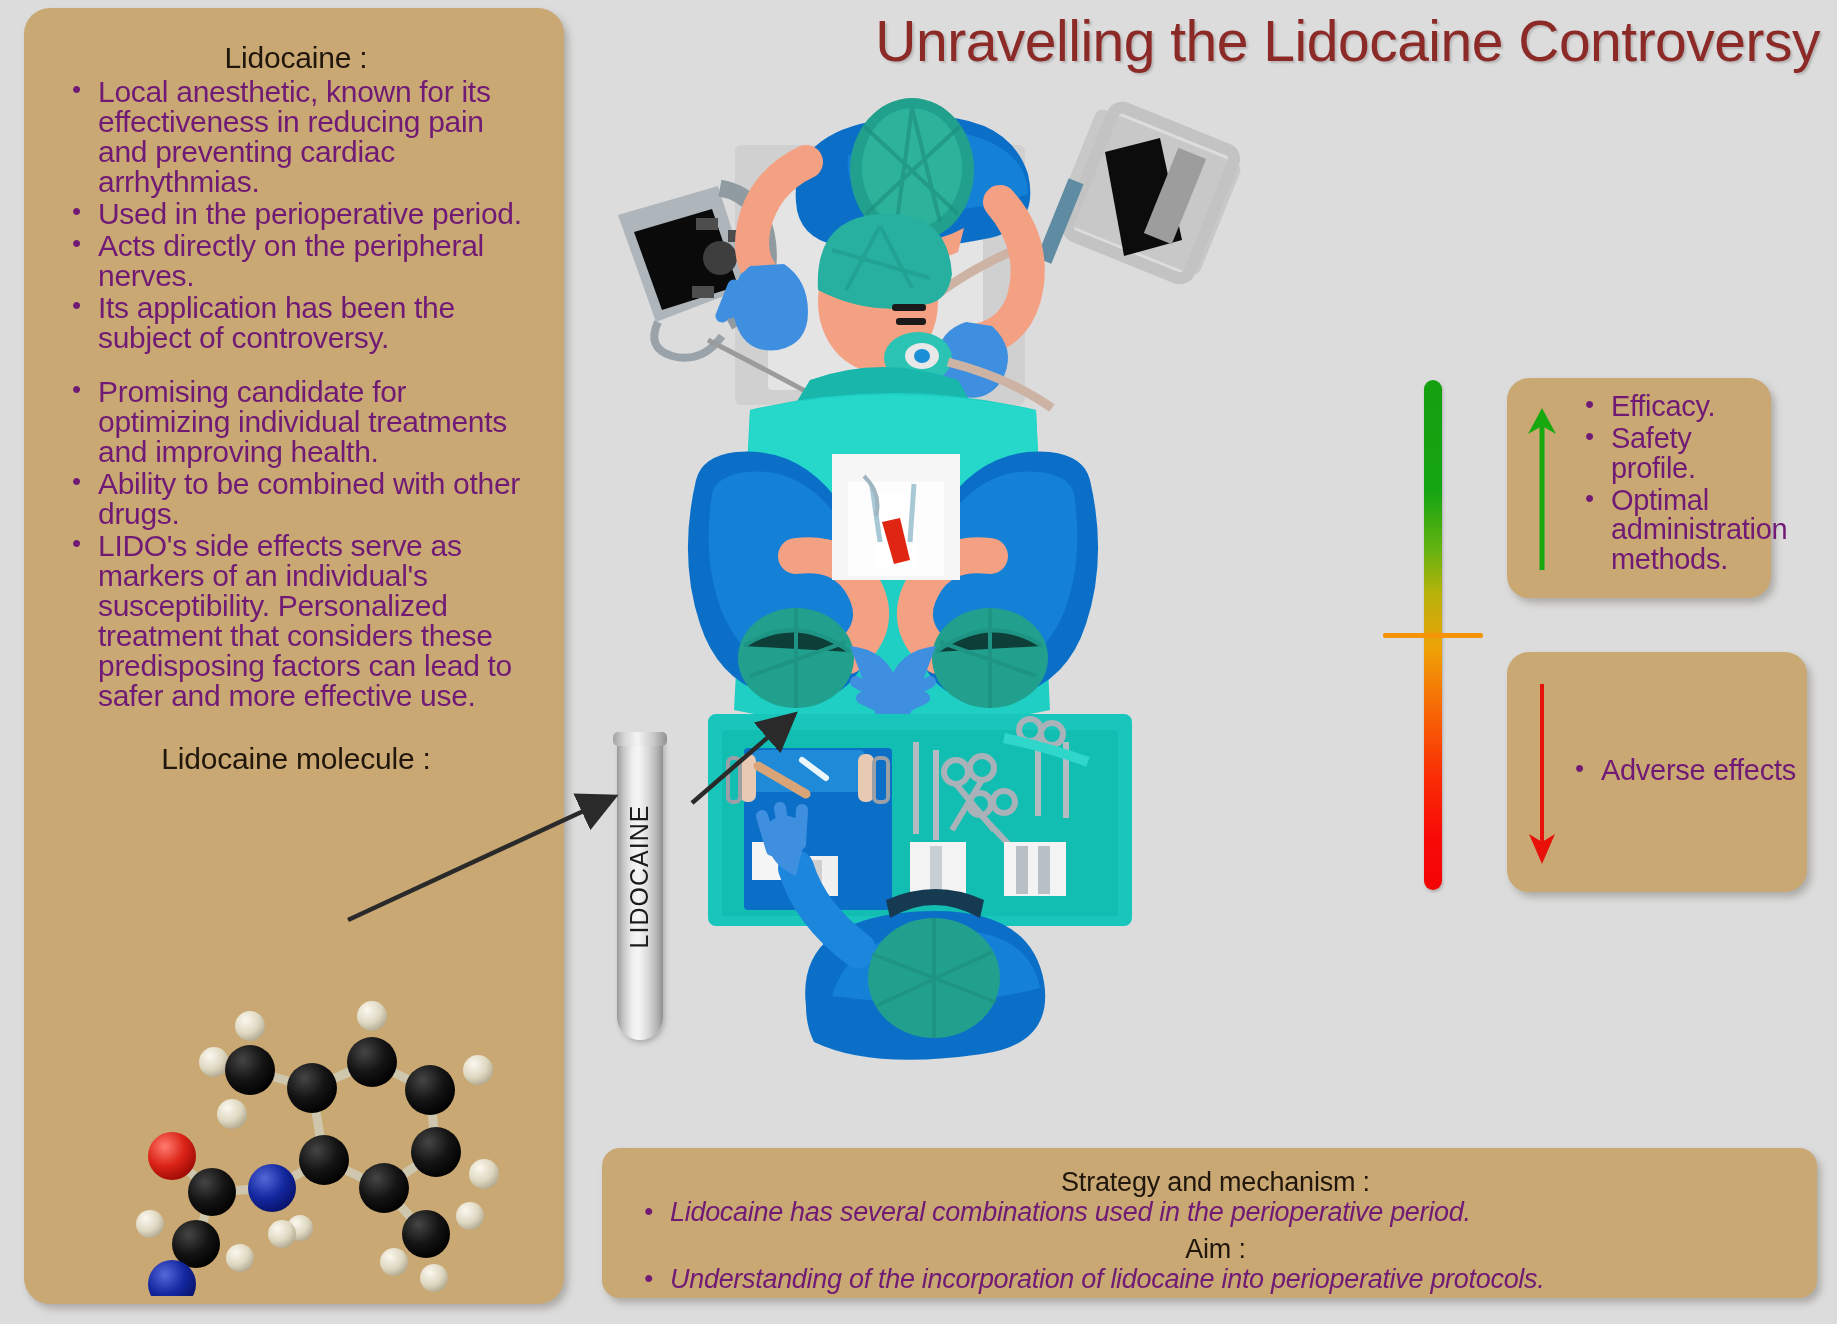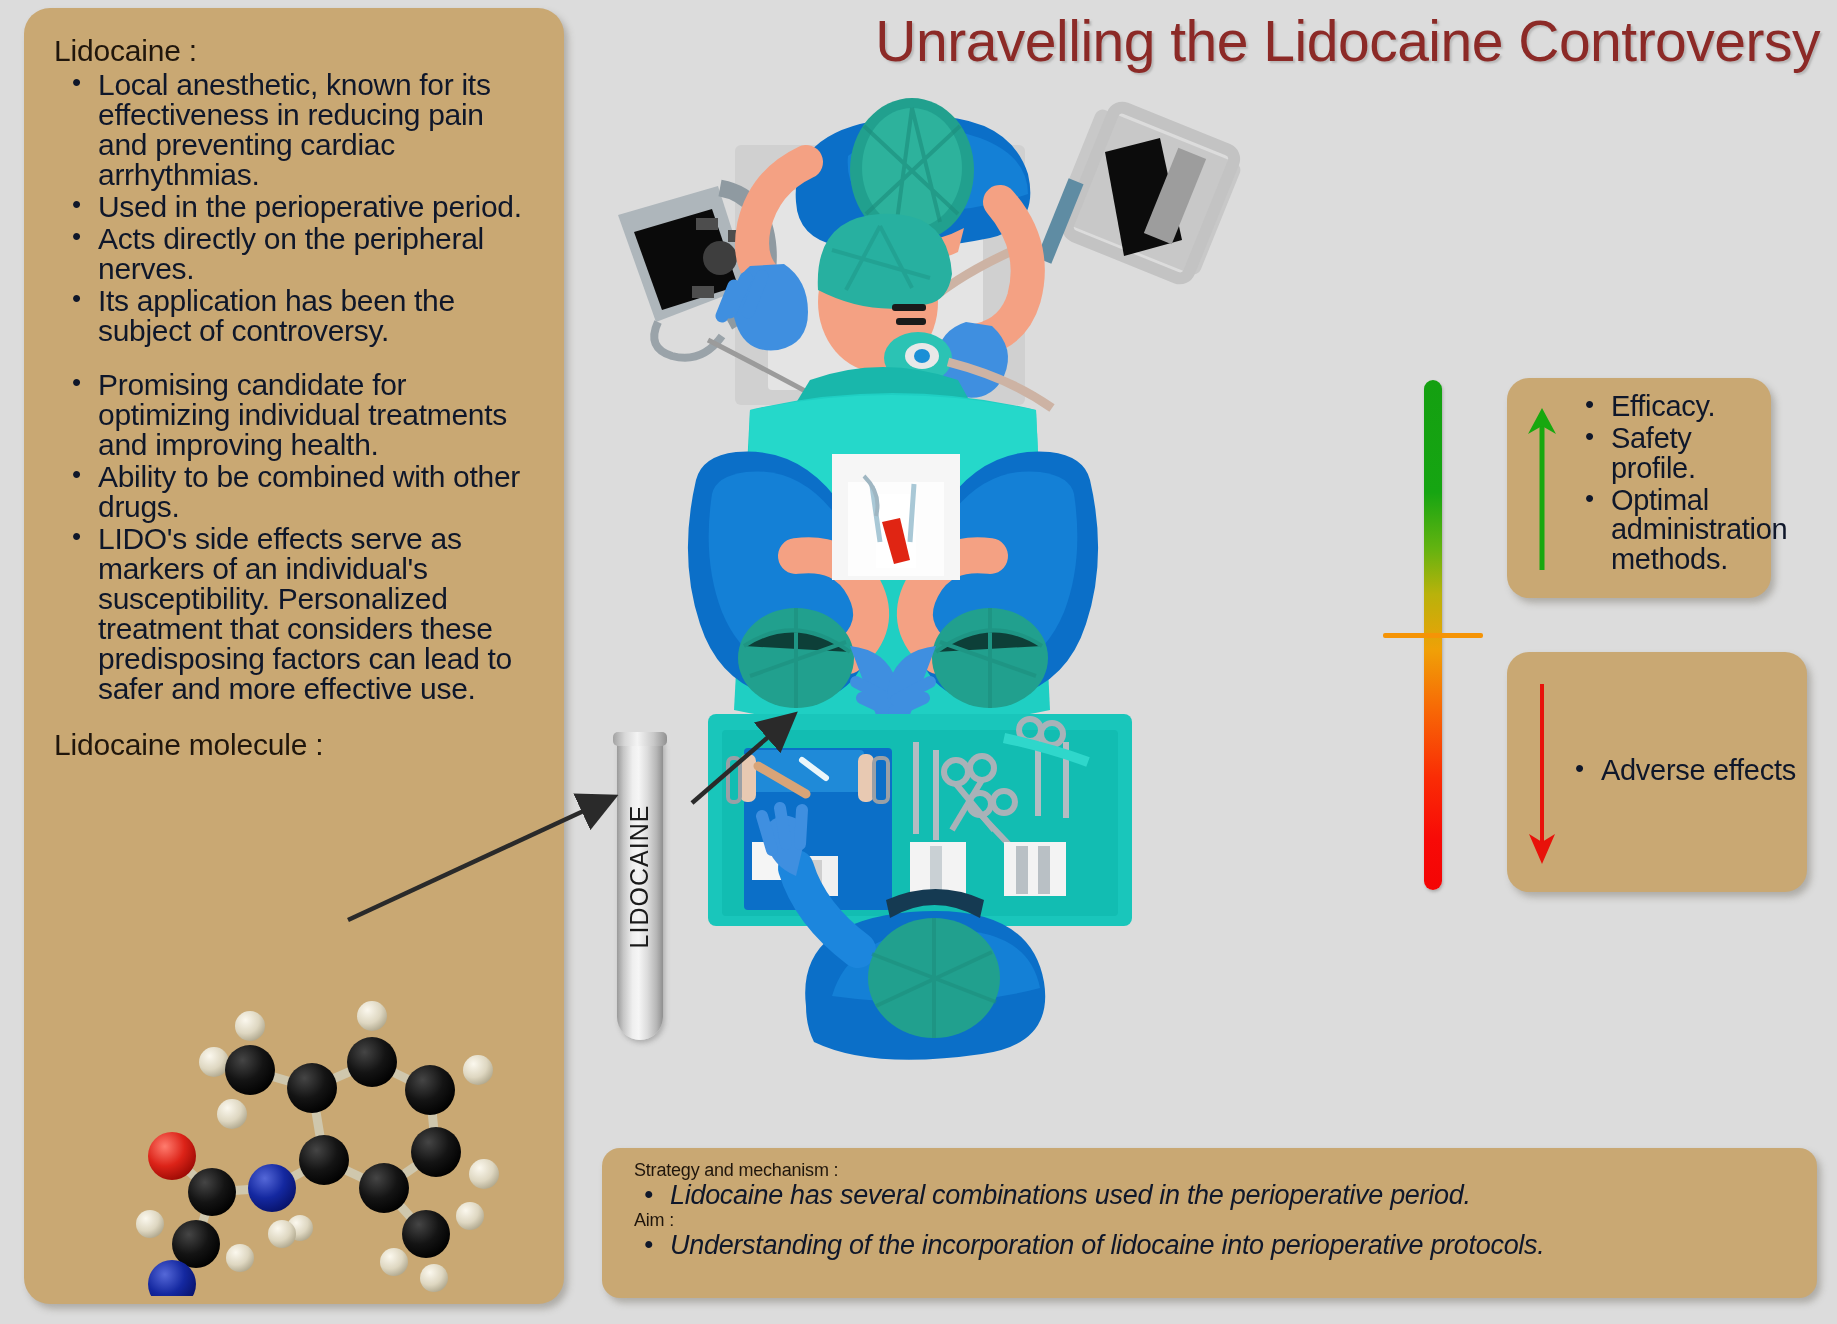--- a/index.html
+++ b/index.html
@@ -32,33 +32,34 @@
     left: 24px;
     top: 8px;
     width: 540px;
     height: 1296px;
     border-radius: 26px;
     padding: 26px 26px 0 26px;
   }
   .blk-head {
     font-size: 30px;
     color: #20160c;
-    margin: 0 0 2px 4px;
+    margin: 7px 0 2px 4px;
     letter-spacing: -0.2px;
+    text-align: center;
   }
   ul.bullets {
     list-style: none;
     margin: 0 0 0 0;
     padding: 0 0 0 18px;
   }
   ul.bullets li {
     position: relative;
     font-size: 30px;
     line-height: 1.0;
-    color: #0f172a;
+    color: #701a75;
     padding-left: 30px;
     margin-bottom: 2px;
     letter-spacing: -0.3px;
   }
   ul.bullets li::before {
     content: "\2022";
     position: absolute;
     left: 4px;
     top: -1px;
     font-size: 26px;
@@ -140,21 +141,21 @@
 
   
   #bottom-panel {
     left: 602px;
     top: 1148px;
     width: 1215px;
     height: 150px;
     border-radius: 18px;
     padding: 12px 20px 0 28px;
   }
-  #bottom-panel .blk-head { font-size: 18px; margin-bottom: 0; }
+  #bottom-panel .blk-head { font-size: 27px; margin-bottom: 0; }
   #bottom-panel ul.bullets { padding-left: 10px; font-style: italic; }
   #bottom-panel ul.bullets li {
     font-size: 27px;
     line-height: 1.08;
     margin-bottom: 0;
   }
 
   
   #test-tube {
     position: absolute;

